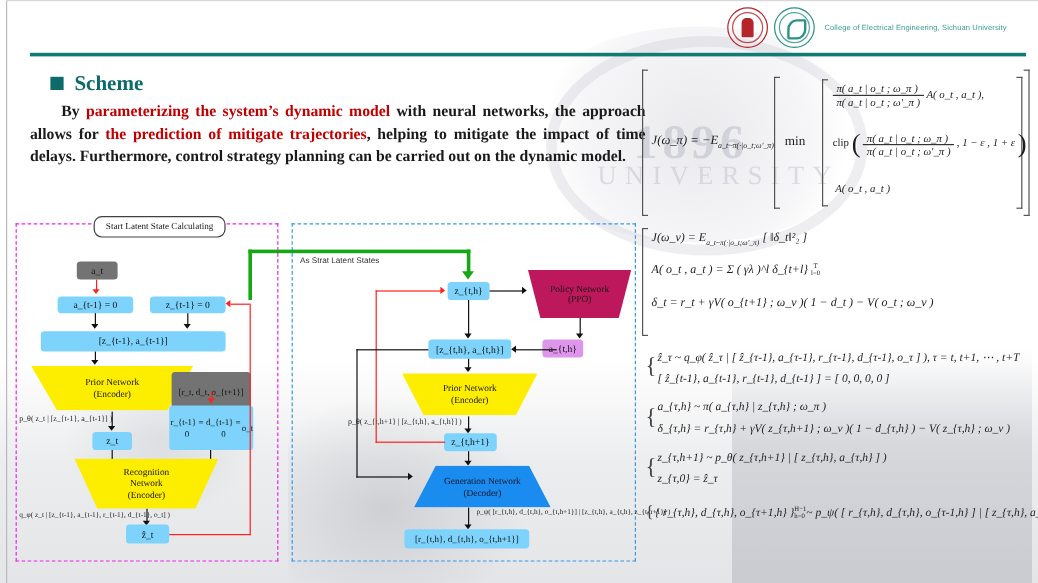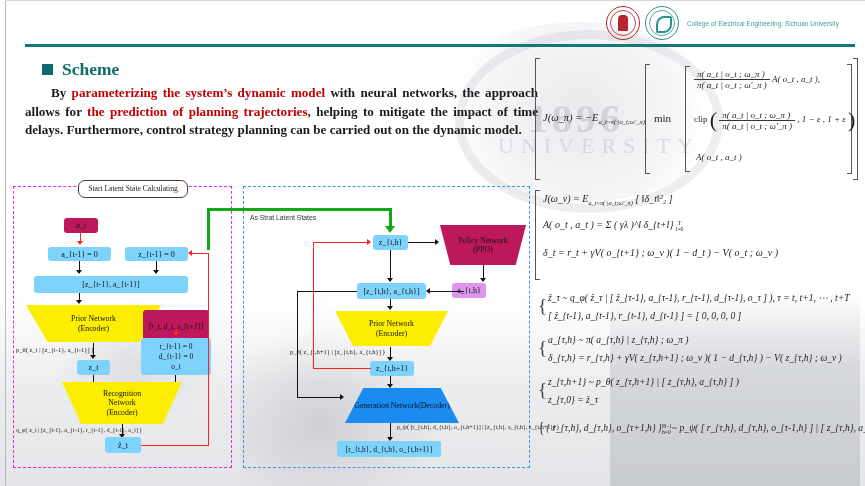--- a/index.html
+++ b/index.html
@@ -62,21 +62,21 @@
   #panel-right{position:absolute;left:243px;top:186px;width:285px;height:280px;border:1.6px dashed #3399ee;}
 
   .hdrbox{position:absolute;border:1.6px solid #404040;border-radius:7px;background:#fff;
       text-align:center;font-size:7.6px;line-height:9.6px;color:#1a1a1a;padding:3px 6px;font-family:"Liberation Serif",serif;}
   #hdr-left{left:78px;top:180px;width:96px;}
   #hdr-right{left:342px;top:180px;width:92px;}
 
   .nd{position:absolute;box-sizing:border-box;display:flex;align-items:center;justify-content:center;
       text-align:center;color:#111;font-family:"Liberation Serif",serif;}
   .blue{background:#7dd3fc;border-radius:3px;font-size:8px;}
-  .pink{background:#be185d;border-radius:3px;font-size:8px;font-style:italic;}
+  .pink{background:#737373;border-radius:3px;font-size:8px;}
   .purple{background:#de96ec;border-radius:3px;font-size:8px;}
   .trap-y{background:#fdee00;font-size:7.8px;line-height:9.4px;
       clip-path:polygon(0% 0%,100% 0%,84% 100%,16% 100%);}
   .trap-g{background:#be185d;font-size:7.8px;line-height:9.4px;
       clip-path:polygon(0% 0%,100% 0%,88% 100%,12% 100%);}
   .trap-b{background:#1a8cf0;font-size:7.8px;line-height:9.4px;color:#112;
       clip-path:polygon(16% 0%,84% 0%,100% 100%,0% 100%);}
 
   .eq{position:absolute;font-size:6.6px;color:#222;font-family:"Liberation Serif",serif;white-space:nowrap;}
   .lbl{position:absolute;font-size:6.8px;color:#333;font-family:"Liberation Sans",sans-serif;white-space:nowrap;}
@@ -133,21 +133,21 @@
     <div id="logo-text">
       <div id="logo-en">College of Electrical Engineering, Sichuan University</div>
     </div>
   </div>
 
   <div id="scheme-head">
     <span id="scheme-bullet"></span>
     <span id="scheme-label">Scheme</span>
   </div>
 
-  <div id="body-par"><span>By </span><span class="hl">parameterizing the system’s dynamic model</span><span> with neural networks, the approach allows for </span><span class="hl">the prediction of planning trajectories</span><span>, helping to mitigate the impact of time delays. Furthermore, control strategy planning can be carried out on the dynamic model.</span></div>
+  <div id="body-par"><span>By </span><span class="hl">parameterizing the system’s dynamic model</span><span> with neural networks, the approach allows for </span><span class="hl">the prediction of mitigate trajectories</span><span>, helping to mitigate the impact of time delays. Furthermore, control strategy planning can be carried out on the dynamic model.</span></div>
 
   <div id="panel-left"></div>
   <div class="hdrbox" id="hdr-left">Start Latent State Calculating</div>
 
   <div class="nd pink" style="left:64px;top:218px;width:34px;height:15px;">a_t</div>
   <div class="vline red" style="left:80px;top:233px;height:10px;"></div>
   <div class="ahead-d red" style="left:77px;top:241px;"></div>
 
   <div class="nd blue" style="left:48px;top:247px;width:63px;height:14px;">a_{t-1} = 0</div>
   <div class="nd blue" style="left:125px;top:247px;width:63px;height:14px;">z_{t-1} = 0</div>
@@ -169,21 +169,21 @@
   <div class="eq" style="left:16px;top:346px;">p_θ( z_t | [z_{t-1}, a_{t-1}] )</div>
   <div class="vline" style="left:93px;top:343px;height:14px;"></div>
   <div class="ahead-d" style="left:90px;top:355px;"></div>
 
   <div class="nd blue" style="left:77px;top:360px;width:33px;height:15px;">z_t</div>
 
   <div class="nd pink" style="left:143px;top:310px;width:66px;height:32px;font-size:7.4px;">[r_t, d_t, o_{t+1}]</div>
   <div class="vline red" style="left:176px;top:326px;height:8px;"></div>
   <div class="ahead-d red" style="left:173px;top:332px;"></div>
 
-  <div class="nd blue" style="left:141px;top:338px;width:70px;height:37px;flex-direction:column;font-size:7.4px;line-height:10px;">
+  <div class="nd blue" style="left:141px;top:338px;width:70px;height:37px;flex-direction:row;font-size:7.4px;line-height:10px;">
     <div>r_{t-1} = 0</div>
     <div>d_{t-1} = 0</div>
     <div>o_t</div>
   </div>
 
   <div class="vline" style="left:93px;top:375px;height:13px;"></div>
   <div class="ahead-d" style="left:90px;top:386px;"></div>
   <div class="vline" style="left:175px;top:375px;height:13px;"></div>
   <div class="ahead-d" style="left:172px;top:386px;"></div>
 
@@ -253,21 +253,21 @@
   <div class="ahead-r red" style="left:367px;top:239px;"></div>
 
   <div class="hline" style="left:297px;top:291px;width:60px;"></div>
   <div class="vline" style="left:297px;top:291px;height:107px;"></div>
   <div class="hline" style="left:297px;top:397px;width:45px;"></div>
   <div class="ahead-r" style="left:340px;top:394px;"></div>
 
   <div class="vline" style="left:390px;top:376px;height:11px;"></div>
   <div class="ahead-d" style="left:387px;top:384px;"></div>
 
-  <div class="nd trap-b" style="left:345px;top:388px;width:114px;height:35px;flex-direction:row;">
+  <div class="nd trap-b" style="left:345px;top:388px;width:114px;height:35px;flex-direction:column;">
     <div>Generation Network</div>
     <div>(Decoder)</div>
   </div>
 
   <div class="vline" style="left:390px;top:423px;height:17px;"></div>
   <div class="ahead-d" style="left:387px;top:437px;"></div>
   <div class="eq" style="left:397px;top:424px;font-size:6.1px;">p_ψ( [r_{t,h}, d_{t,h}, o_{t,h+1}] | [z_{t,h}, a_{t,h}, z_{t,h+1}] )</div>
 
   <div class="nd blue" style="left:337px;top:441px;width:104px;height:16px;font-size:7.5px;">[r_{t,h}, d_{t,h}, o_{t,h+1}]</div>
 

